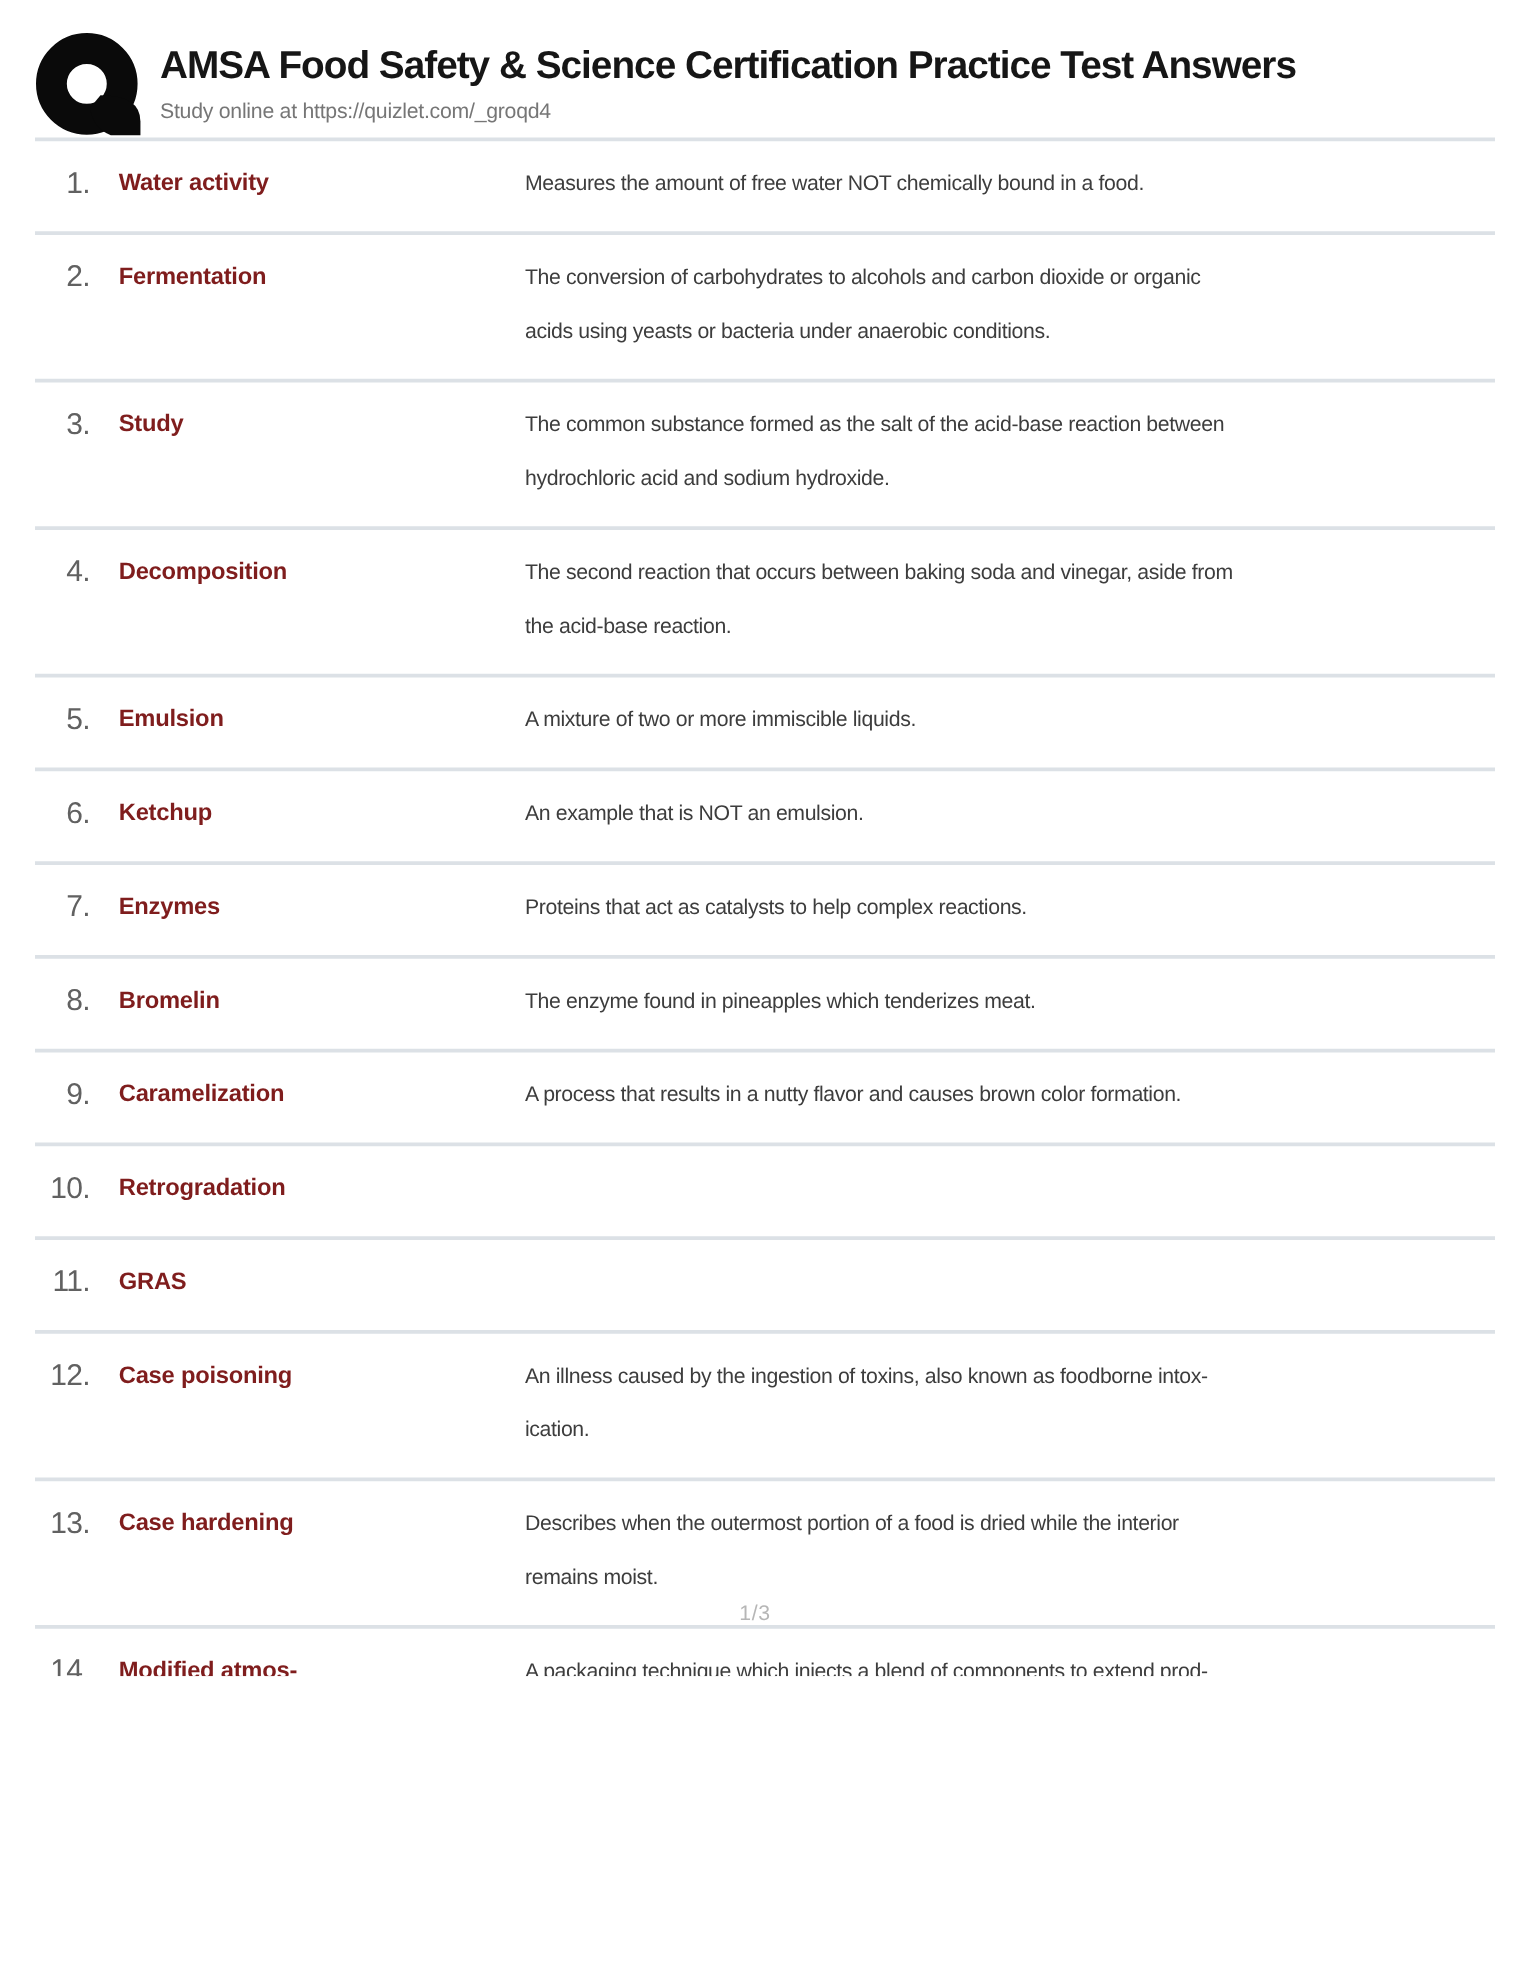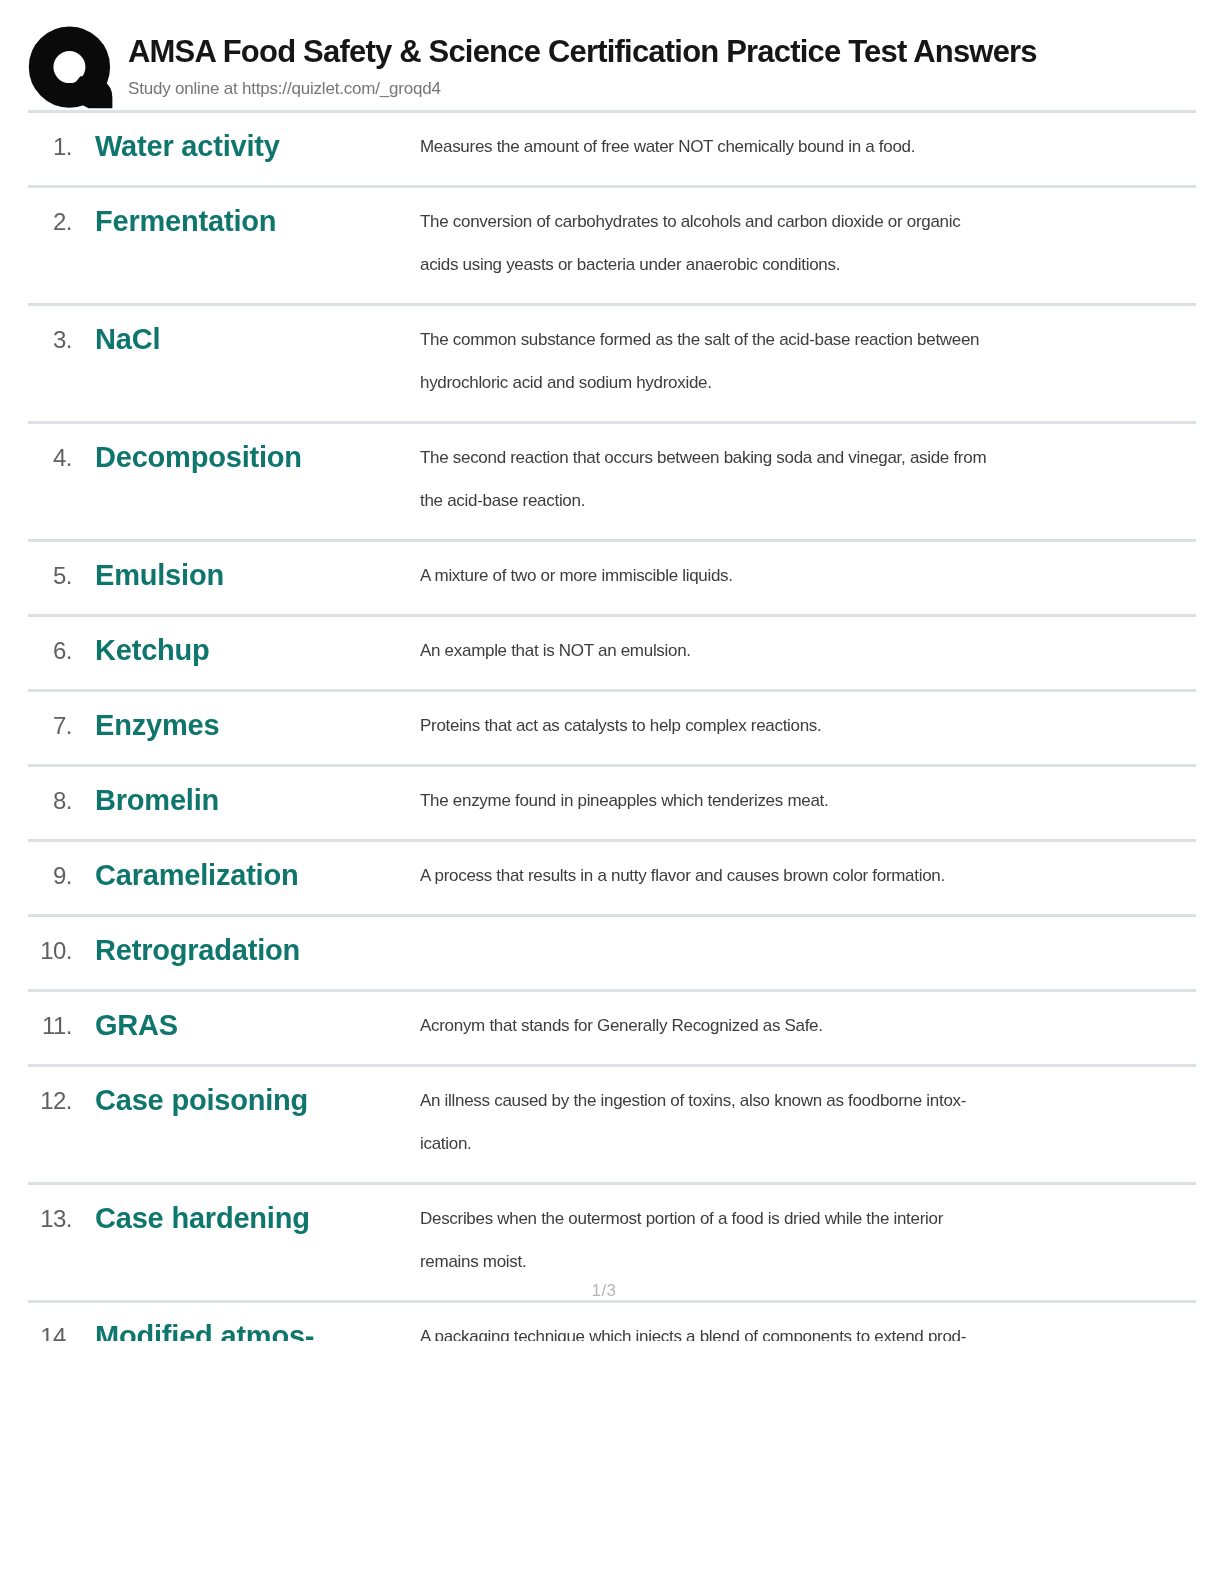--- a/index.html
+++ b/index.html
@@ -63,23 +63,23 @@
   .term-row:last-child { border-bottom: none; gap: 41px; }
   .term-num {
     text-align: right;
     font-size: 24px;
     color: #616161;
     line-height: 43px;
     letter-spacing: -0.5px;
   }
   .term-word {
     padding-left: 23px;
-    font-size: 29px;
+    font-size: 19px;
     font-weight: 700;
-    color: #0f766e;
+    color: #7f1d1d;
     line-height: 43px;
     white-space: pre;
     letter-spacing: -0.2px;
   }
   .term-def {
     font-size: 17px;
     font-weight: 400;
     color: #3d3d3d;
     line-height: 43px;
     white-space: pre;
@@ -126,21 +126,21 @@
 
     <div class="term-row">
       <div class="term-num">2.</div>
       <div class="term-word">Fermentation</div>
       <div class="term-def">The conversion of carbohydrates to alcohols and carbon dioxide or organic
 acids using yeasts or bacteria under anaerobic conditions.</div>
     </div>
 
     <div class="term-row">
       <div class="term-num">3.</div>
-      <div class="term-word">NaCl</div>
+      <div class="term-word">Study</div>
       <div class="term-def">The common substance formed as the salt of the acid-base reaction between
 hydrochloric acid and sodium hydroxide.</div>
     </div>
 
     <div class="term-row">
       <div class="term-num">4.</div>
       <div class="term-word">Decomposition</div>
       <div class="term-def">The second reaction that occurs between baking soda and vinegar, aside from
 the acid-base reaction.</div>
     </div>
@@ -176,21 +176,20 @@
     </div>
 
     <div class="term-row">
       <div class="term-num">10.</div>
       <div class="term-word">Retrogradation</div>
     </div>
 
     <div class="term-row">
       <div class="term-num">11.</div>
       <div class="term-word">GRAS</div>
-      <div class="term-def">Acronym that stands for Generally Recognized as Safe.</div>
     </div>
 
     <div class="term-row">
       <div class="term-num">12.</div>
       <div class="term-word">Case poisoning</div>
       <div class="term-def">An illness caused by the ingestion of toxins, also known as foodborne intox-
 ication.</div>
     </div>
 
     <div class="term-row">

